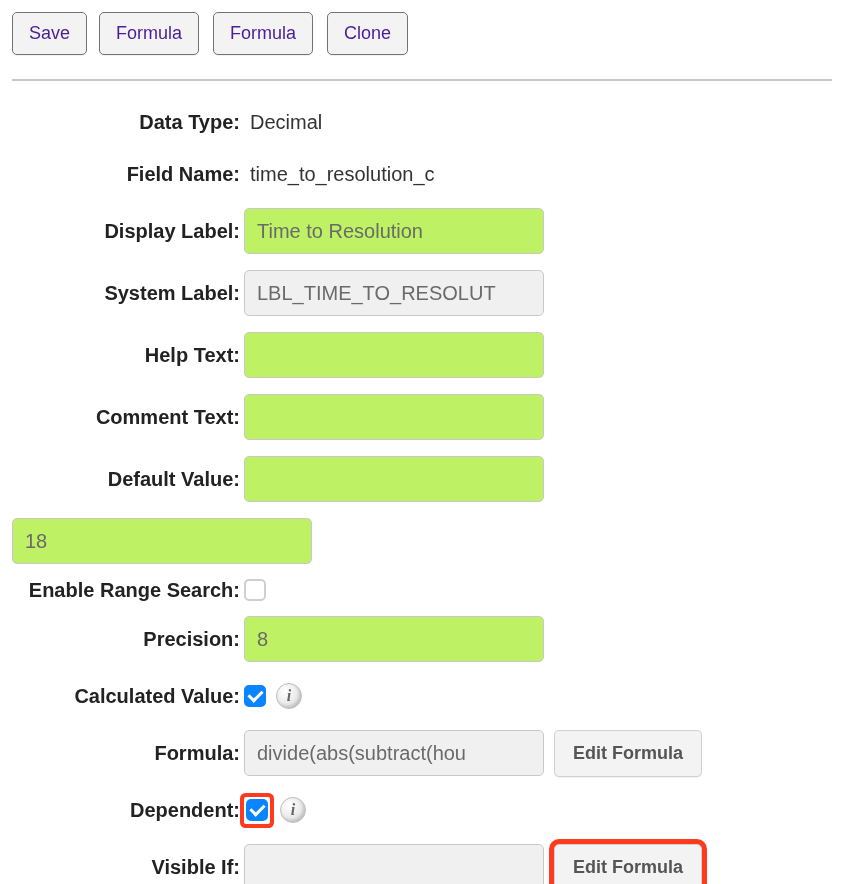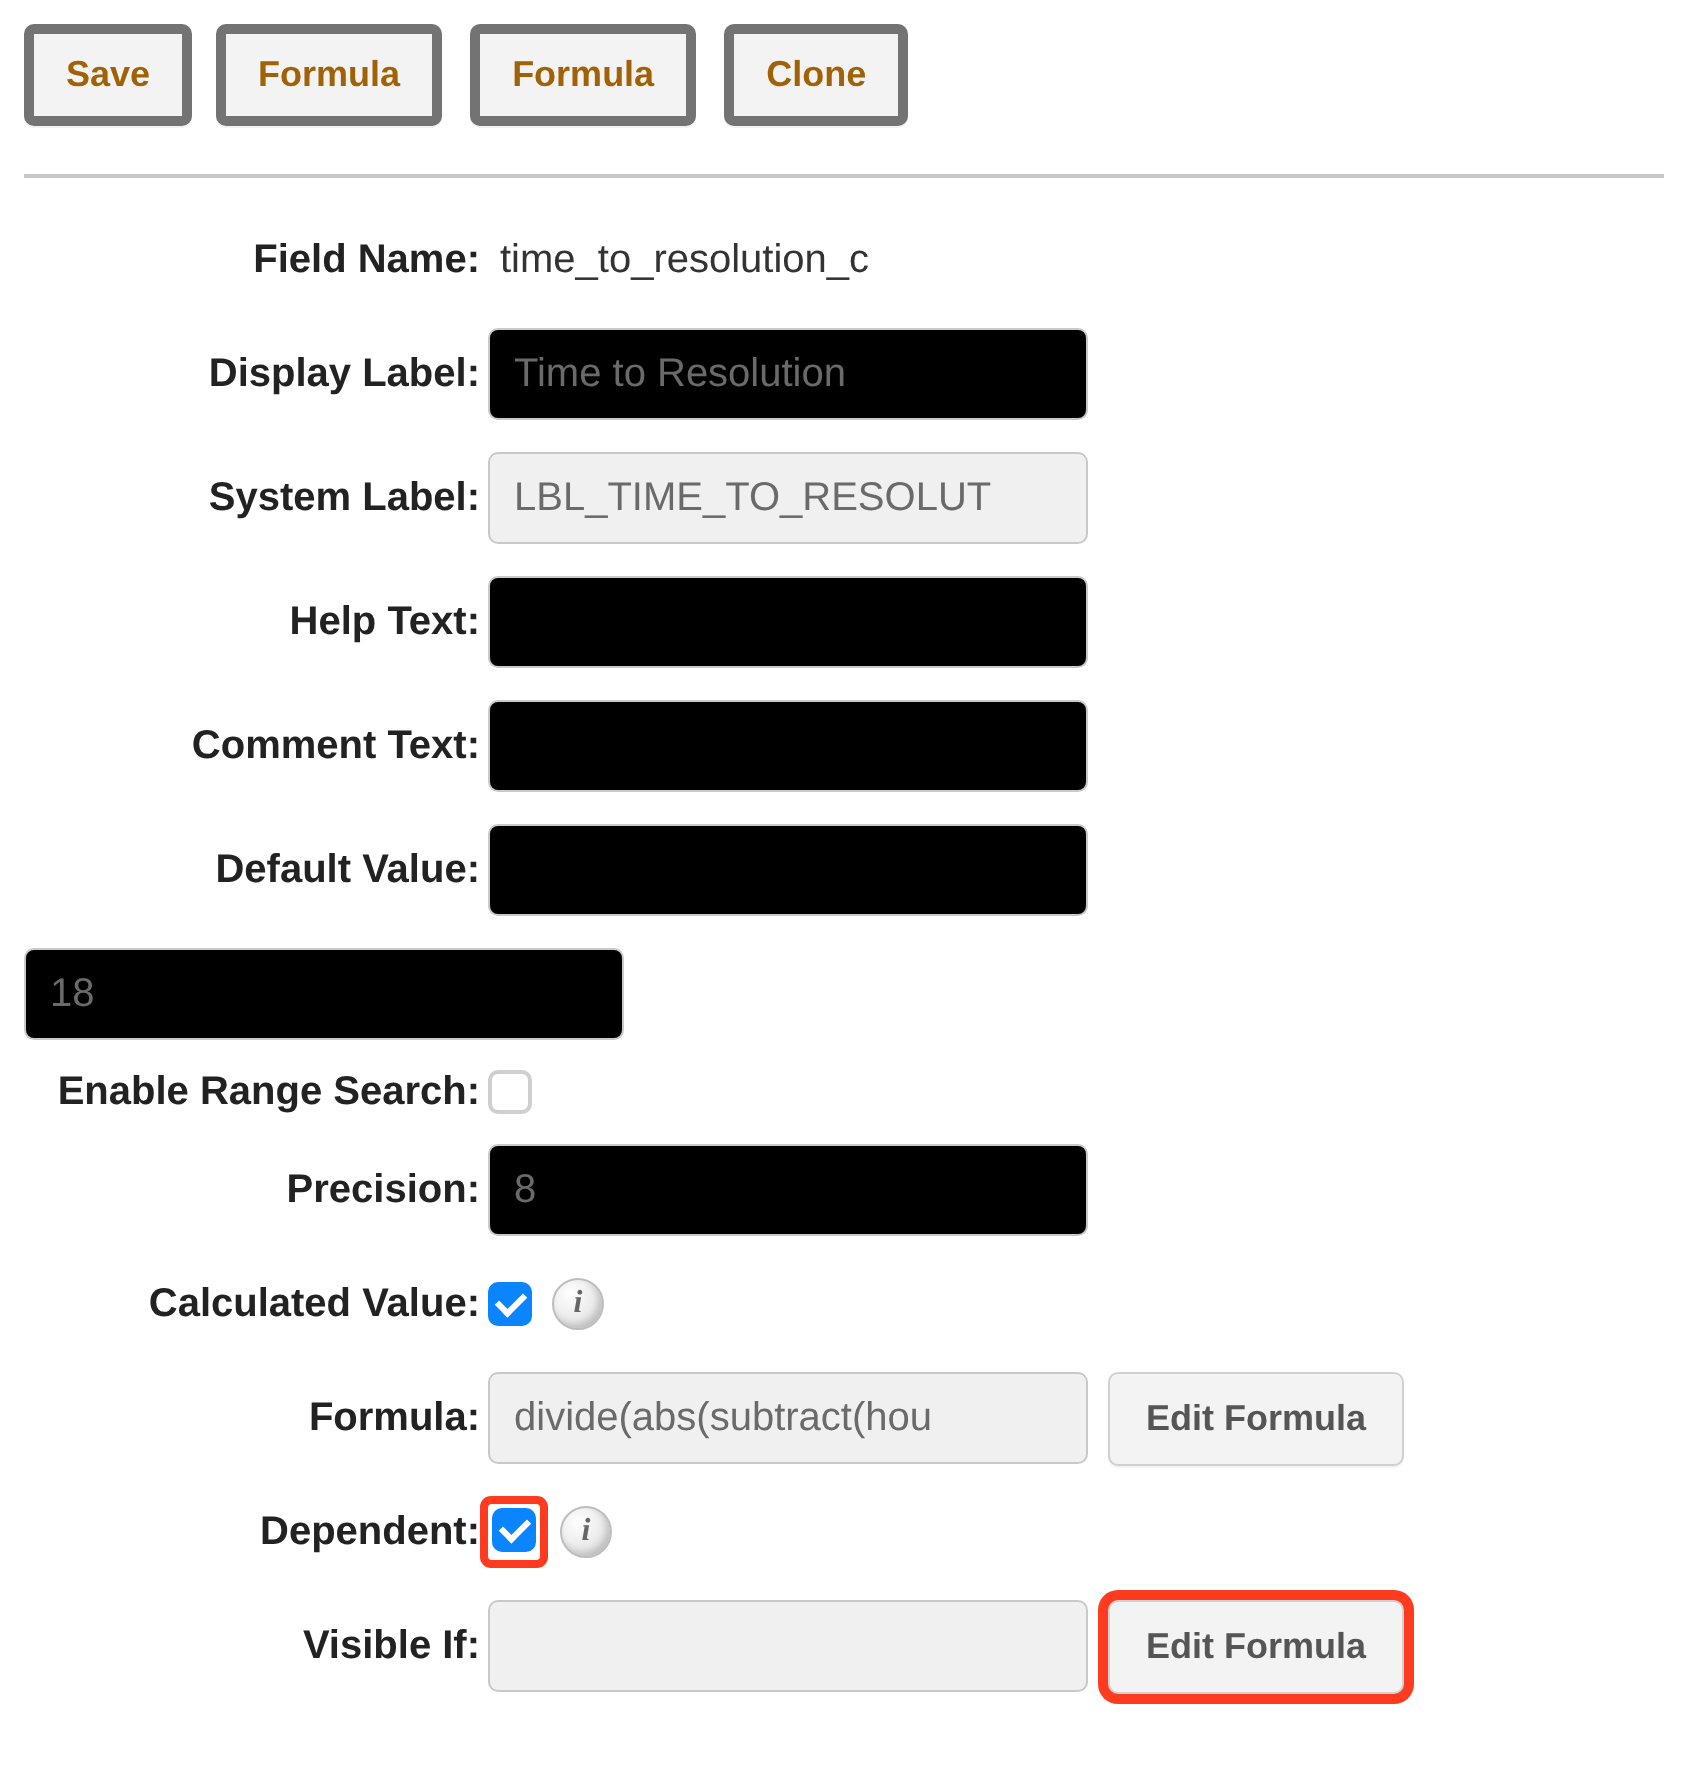--- a/index.html
+++ b/index.html
@@ -18,24 +18,24 @@
     display: flex;
     gap: 14px;
     margin-bottom: 24px;
   }
   .tb-group {
     display: flex;
     gap: 12px;
   }
   .tb-btn {
     background: #f3f3f3;
-    border: 5px solid #737373;
-    border-radius: 5px;
-    color: #a16207;
-    font-weight: bold;
+    border: 1px solid #737373;
+    border-radius: 5px;
+    color: #4c1d95;
+    font-weight: normal;
     font-size: 18px;
     padding: 10px 16px;
     cursor: pointer;
     box-shadow: 0 1px 0 rgba(0,0,0,0.05);
   }
   .hr {
     border: none;
     border-top: 2px solid #c7c7c7;
     margin: 0 0 18px 0;
   }
@@ -78,21 +78,21 @@
   
   .txt {
     width: 300px;
     height: 46px;
     box-sizing: border-box;
     border: 1px solid #c9c9c9;
     border-radius: 5px;
     font-size: 20px;
     color: #6a6a6a;
     padding: 0 12px;
-    background: #000000;
+    background: #bef264;
     outline: none;
   }
   .txt.readonly {
     background: #f0f0f0;
     color: #6a6a6a;
   }
   
   .chk {
     width: 22px;
     height: 22px;
@@ -171,20 +171,24 @@
     </div>
     <div class="tb-group">
       <button class="tb-btn">Clone</button>
     </div>
   </div>
 
   <hr class="hr">
 
   <div class="form">
 
+    <div class="row">
+      <div class="label">Data Type:</div>
+      <div class="value plain">Decimal</div>
+    </div>
 
     <div class="row">
       <div class="label">Field Name:</div>
       <div class="value plain">time_to_resolution_c</div>
     </div>
 
     <div class="row tall">
       <div class="label">Display Label:</div>
       <div class="value">
         <input class="txt" value="Time to Resolution" style="">

